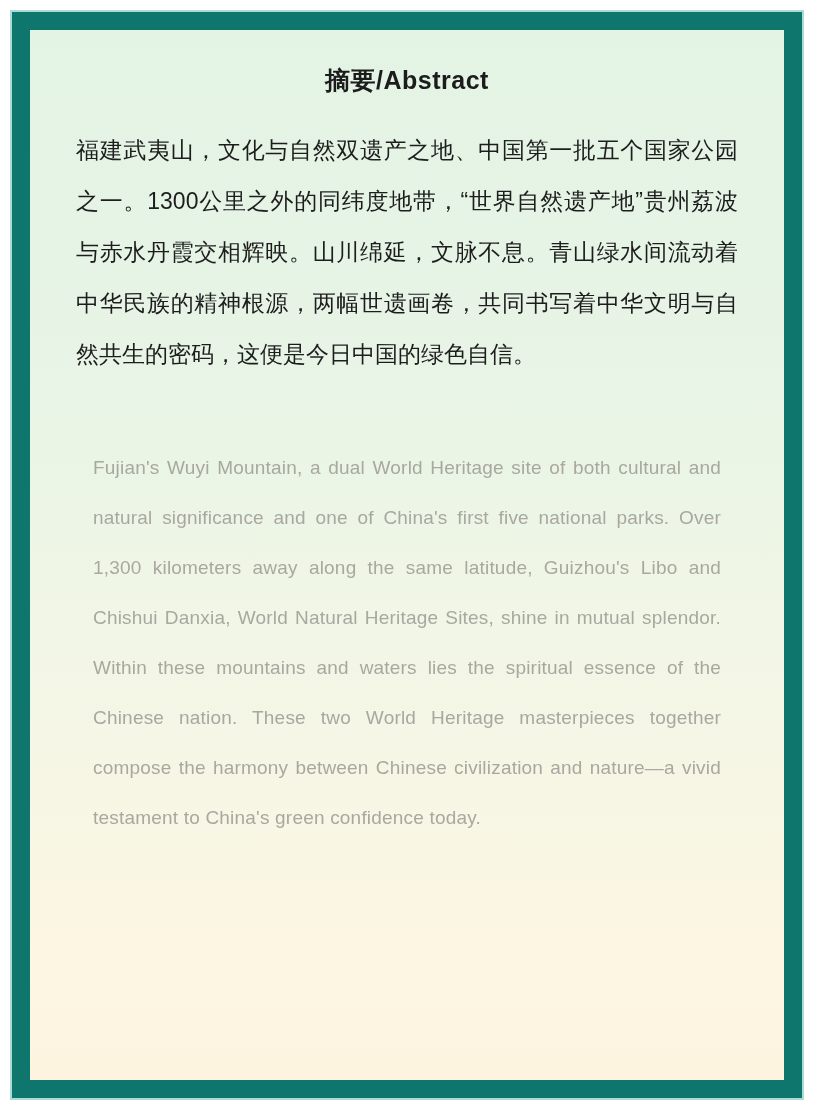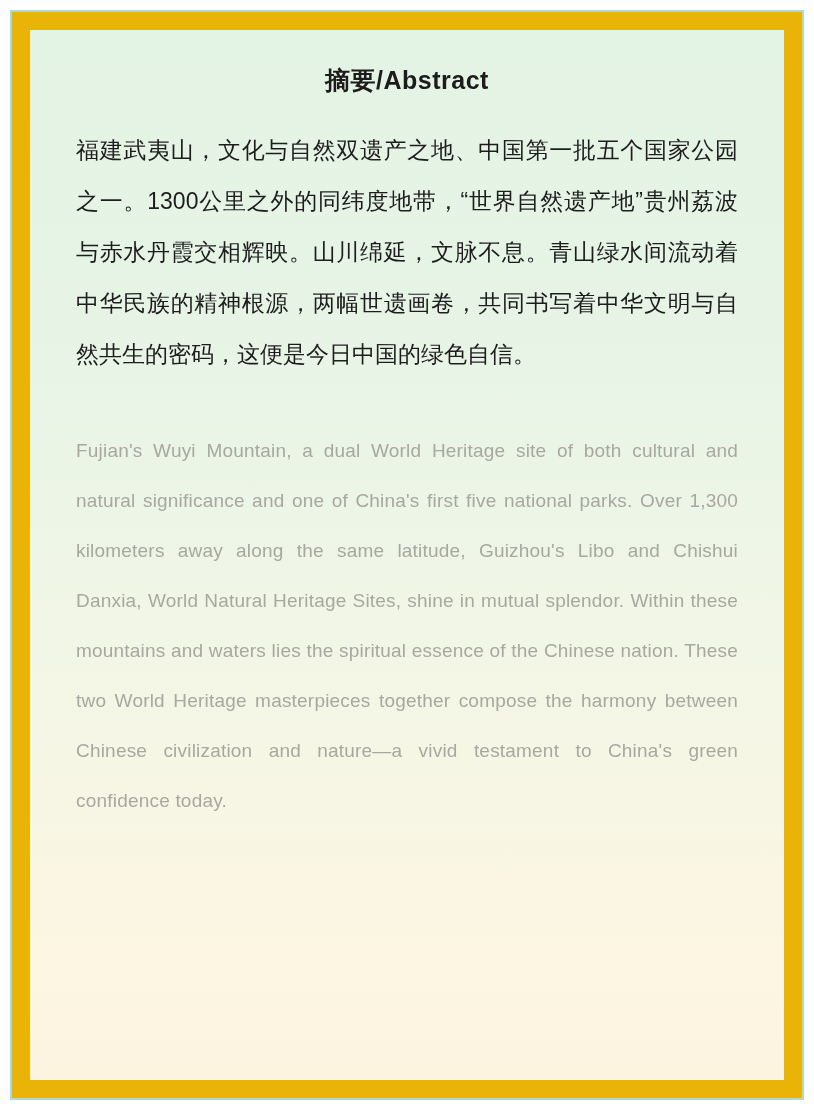--- a/index.html
+++ b/index.html
@@ -22,21 +22,21 @@
     background: #ffffff;
   }
 
   
   .frame {
     box-sizing: border-box;
     width: 100%;
     height: 100%;
     border: 2px solid #a8dcd5;
     padding: 18px;
-    background: #eab308;
+    background: #0f766e;
   }
 
   
   .card {
     box-sizing: border-box;
     width: 100%;
     height: 100%;
     padding: 34px 46px 40px 46px;
     background: linear-gradient(to bottom,
         #e3f3e4 0%,
@@ -66,21 +66,21 @@
     text-align: justify;
     text-justify: inter-ideograph;
     letter-spacing: 0px;
   }
 
   .spacer {
     height: 46px;
   }
 
   .abstract-en {
-    margin: 0;
+    margin: 17px;
     font-size: 19px;
     line-height: 50px;
     color: #a8a8a0;
     text-align: justify;
     letter-spacing: 0.2px;
   }
 </style>
 </head>
 <body>
 

